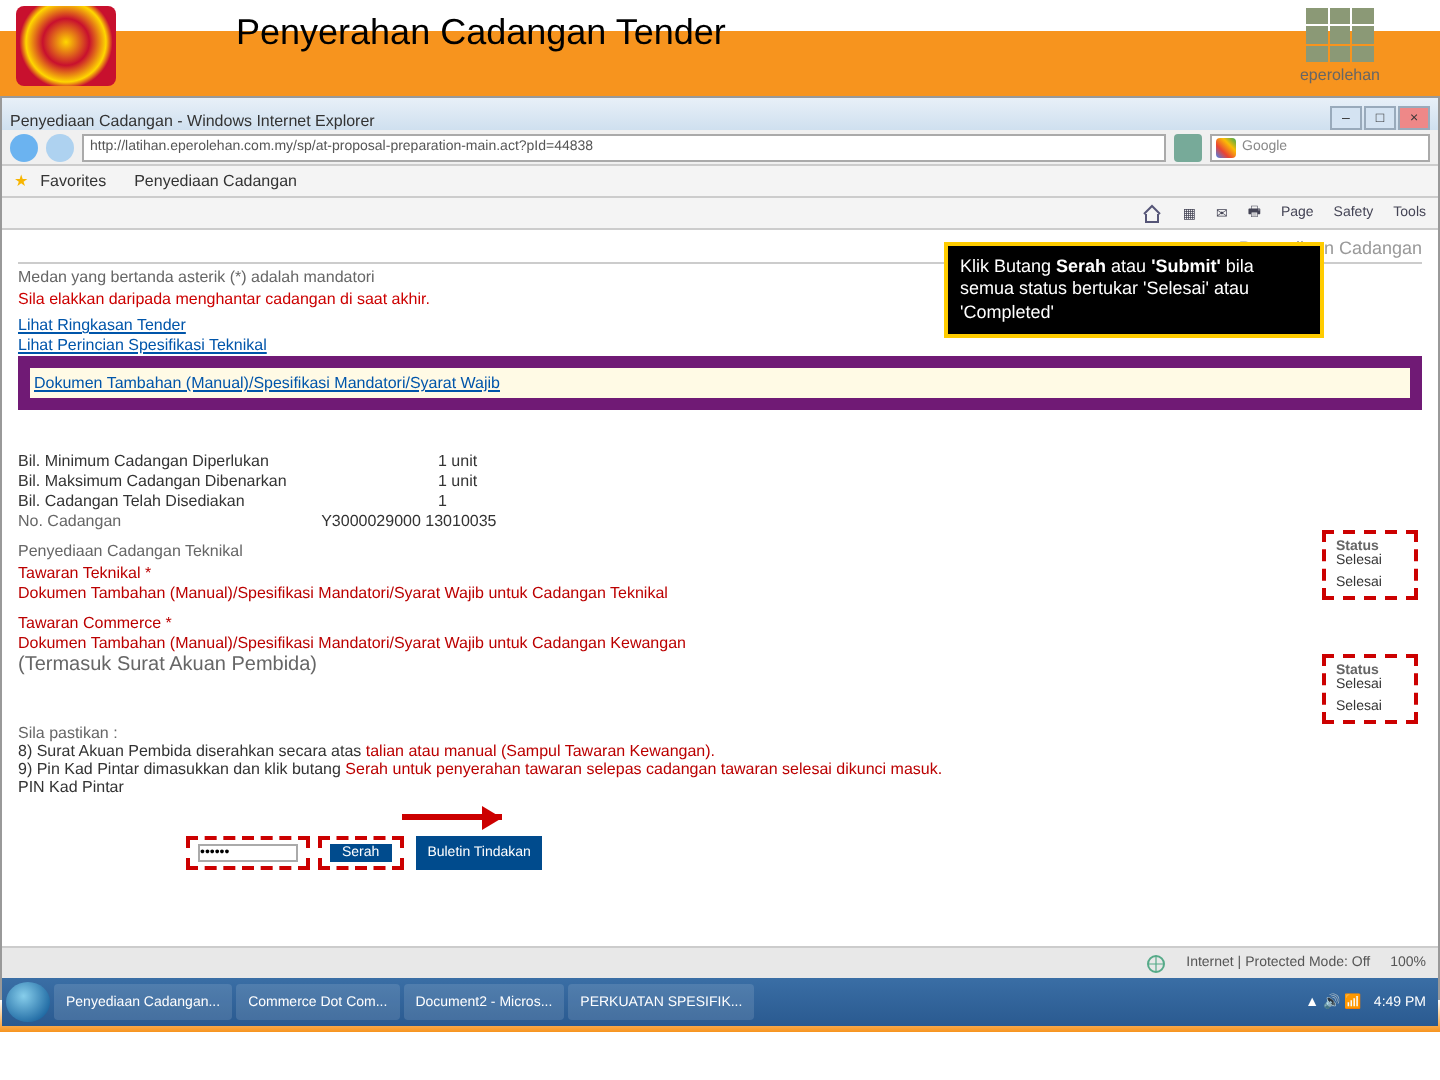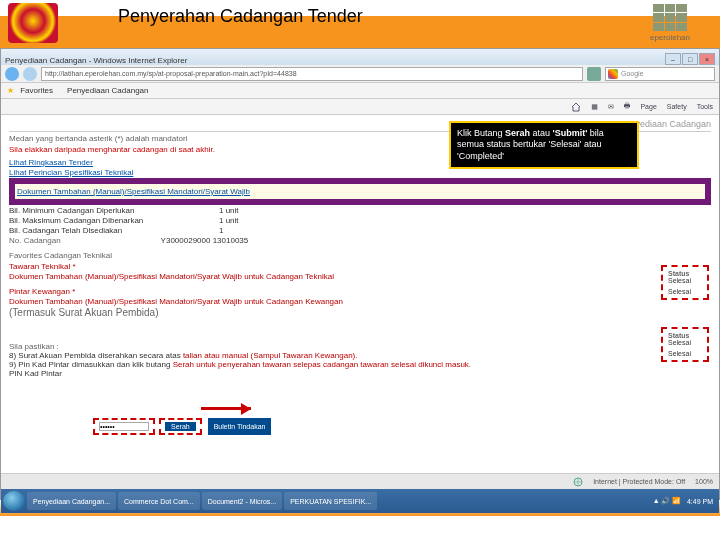--- a/index.html
+++ b/index.html
@@ -26,21 +26,21 @@
 .toolbar{height:16px;background:#f4f4f4;display:flex;align-items:center;justify-content:flex-end;padding:0 6px;gap:10px;font-size:7px;color:#445;border-bottom:1px solid #ccc}
 .page{position:relative;height:358px;background:#fff;padding:4px 8px;font-size:8px;color:#333}
 .page-title-box{text-align:right;color:#999;font-size:9px;border-bottom:1px solid #ccc;padding-bottom:2px;margin-bottom:2px}
 .mand{font-size:8px;color:#666;margin:2px 0}
 .warn{font-size:8px;color:#c00;margin-bottom:4px}
 .links a{display:block;color:#0055aa;font-size:8px;text-decoration:underline;margin:1px 0}
 .spec-row{display:flex;margin:1px 0;font-size:8px}
 .spec-row .lbl{width:210px;color:#333}
 .spec-row .val{color:#333}
 .yellow-hl{border:6px solid #701a75;background:rgba(255,204,0,.1);padding:2px}
-.callout{position:absolute;top:6px;right:80px;width:190px;background:#000;color:#fff;font-size:9px;padding:5px 6px;border:2px solid #ffcc00;z-index:5;line-height:1.25}
+.callout{position:absolute;top:6px;right:57px;width:190px;background:#000;color:#fff;font-size:9px;padding:5px 6px;border:2px solid #ffcc00;z-index:5;line-height:1.25}
 .callout b{font-weight:bold}
 .no-cad{font-size:8px;color:#666}
 .no-cad .val{margin-left:100px;color:#333}
 .sec{margin-top:6px}
 .sec-title{font-size:8px;color:#666;margin-bottom:2px}
 .sec-link{color:#b00;font-size:8px;display:block;margin:1px 0}
 .status-box{position:absolute;right:10px;border:2px dashed #c00;padding:3px 5px;font-size:7px;color:#333;background:#fff}
 .status-box .st-lbl{font-weight:bold;color:#666}
 .sb1{top:150px;width:48px}
 .sb2{top:212px;width:48px}
@@ -131,21 +131,21 @@
     <div class="warn">Sila elakkan daripada menghantar cadangan di saat akhir.</div>
 
     <div class="links">
       <a>Lihat Ringkasan Tender</a>
       <a>Lihat Perincian Spesifikasi Teknikal</a>
       <div class="yellow-hl">
         <a>Dokumen Tambahan (Manual)/Spesifikasi Mandatori/Syarat Wajib</a>
       </div>
     </div>
 
-    <div style="margin-top:1px">
+    <div style="margin-top:21px">
       <div class="spec-row">
           <span class="lbl">Bil. Minimum Cadangan Diperlukan</span>
           <span class="val">1 unit</span>
         </div>
       <div class="spec-row">
           <span class="lbl">Bil. Maksimum Cadangan Dibenarkan</span>
           <span class="val">1 unit</span>
         </div>
       <div class="spec-row">
           <span class="lbl">Bil. Cadangan Telah Disediakan</span>
@@ -155,33 +155,33 @@
 
     <div class="callout">
       <span>Klik Butang </span><b>Serah</b><span> atau </span><b>'Submit'</b><span> bila semua status bertukar 'Selesai' atau 'Completed'</span>
     </div>
 
     <div class="no-cad">
       <span>No. Cadangan</span><span class="val">Y3000029000 13010035</span>
     </div>
 
     <div class="sec">
-      <div class="sec-title">Favorites Cadangan Teknikal</div>
+      <div class="sec-title">Penyediaan Cadangan Teknikal</div>
       <a class="sec-link">Tawaran Teknikal *</a>
       <a class="sec-link">Dokumen Tambahan (Manual)/Spesifikasi Mandatori/Syarat Wajib untuk Cadangan Teknikal</a>
     </div>
 
     <div class="status-box sb1">
       <div class="st-lbl">Status</div>
       <div>Selesai</div>
       <div style="margin-top:4px">Selesai</div>
     </div>
 
     <div class="sec">
-      <a class="sec-link">Pintar Kewangan *</a>
+      <a class="sec-link">Tawaran Commerce *</a>
       <a class="sec-link">Dokumen Tambahan (Manual)/Spesifikasi Mandatori/Syarat Wajib untuk Cadangan Kewangan</a>
       <span style="font-size:10px;color:#666">(Termasuk Surat Akuan Pembida)</span>
     </div>
 
     <div class="status-box sb2">
       <div class="st-lbl">Status</div>
       <div>Selesai</div>
       <div style="margin-top:4px">Selesai</div>
     </div>
 

